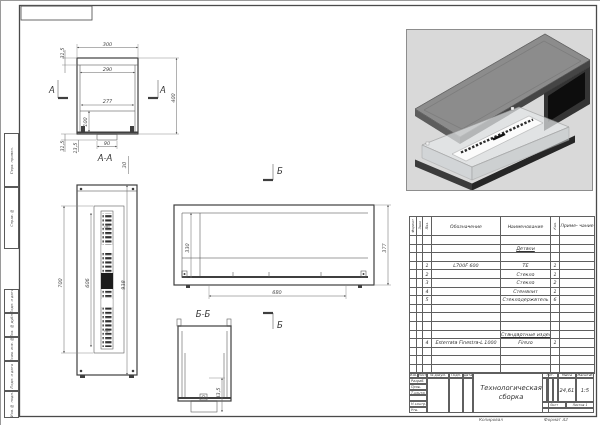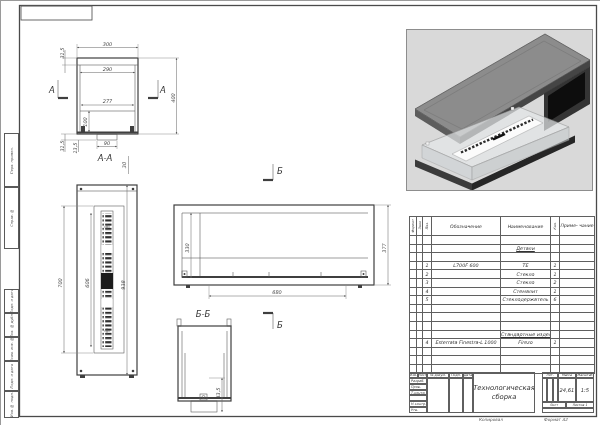--- a/index.html
+++ b/index.html
@@ -426,21 +426,21 @@
     <div class="cell lbl" style="left:0;top:6px;width:18px;height:5.8px;">Разраб.</div>
     <div class="cell lbl" style="left:0;top:11.8px;width:18px;height:5.8px;">Пров.</div>
     <div class="cell lbl" style="left:0;top:17.6px;width:18px;height:5.8px;">Т.контр.</div>
     <div class="cell lbl" style="left:0;top:23.4px;width:18px;height:5.8px;"></div>
     <div class="cell lbl" style="left:0;top:29.2px;width:18px;height:5.8px;">Н.контр.</div>
     <div class="cell lbl" style="left:0;top:35px;width:18px;height:6px;">Утв.</div>
     <div class="cell" style="left:18px;top:6px;width:22px;height:35px;"></div>
     <div class="cell" style="left:40px;top:6px;width:14px;height:35px;"></div>
     <div class="cell" style="left:54px;top:6px;width:10px;height:35px;"></div>
 
-    <div class="cell big" style="left:64px;top:0;width:62px;height:41px;padding:2px;">Технологическая сборка</div>
+    <div class="cell big" style="left:64px;top:0;width:76px;height:41px;padding:2px;">Технологическая сборка</div>
 
     <div class="cell" style="left:133px;top:0;width:16px;height:6px;">Лит.</div>
     <div class="cell" style="left:149px;top:0;width:18px;height:6px;">Масса</div>
     <div class="cell" style="left:167px;top:0;width:18px;height:6px;">Масштаб</div>
     <div class="cell" style="left:133px;top:6px;width:5.3px;height:24px;"></div>
     <div class="cell" style="left:138.3px;top:6px;width:5.3px;height:24px;"></div>
     <div class="cell" style="left:143.6px;top:6px;width:5.4px;height:24px;"></div>
     <div class="cell val" style="left:149px;top:6px;width:18px;height:24px;">24,61</div>
     <div class="cell val" style="left:167px;top:6px;width:18px;height:24px;">1:5</div>
     <div class="cell" style="left:133px;top:30px;width:24px;height:6px;">Лист</div>

